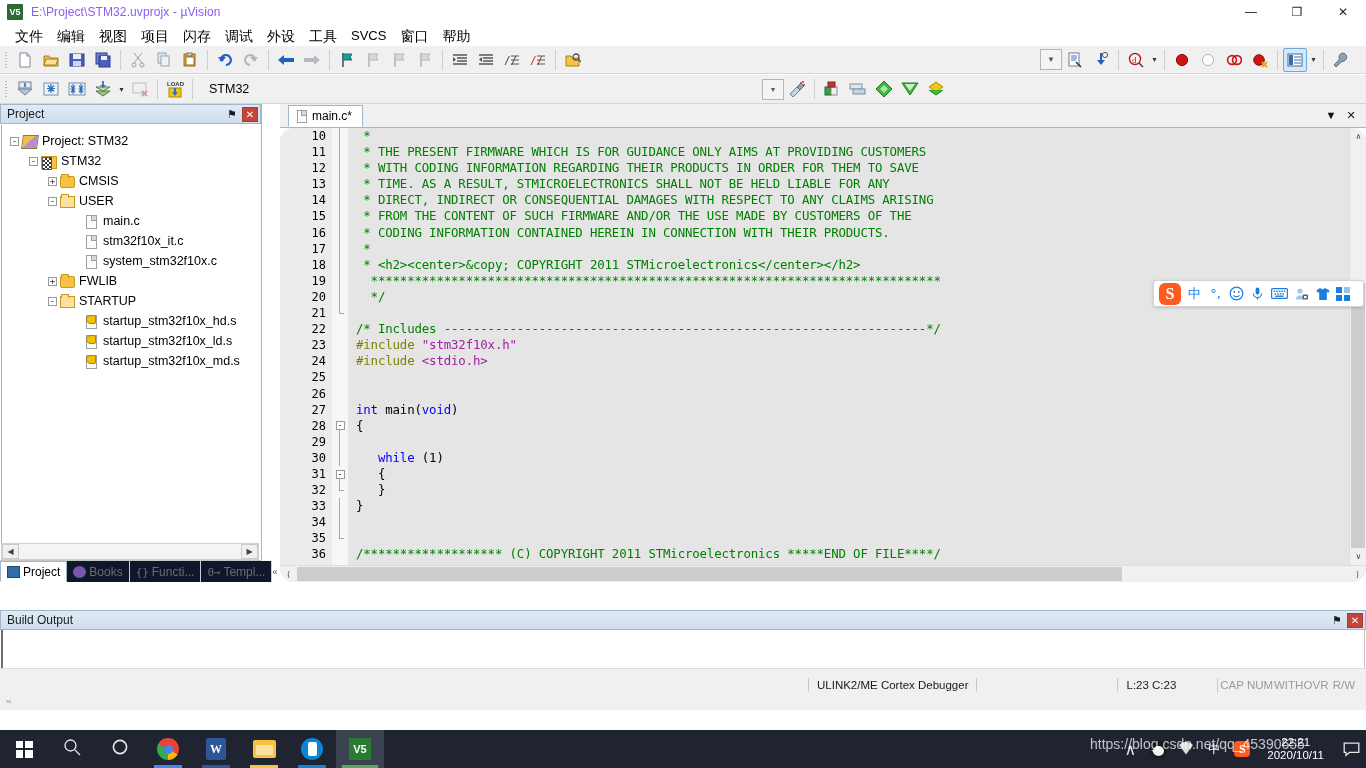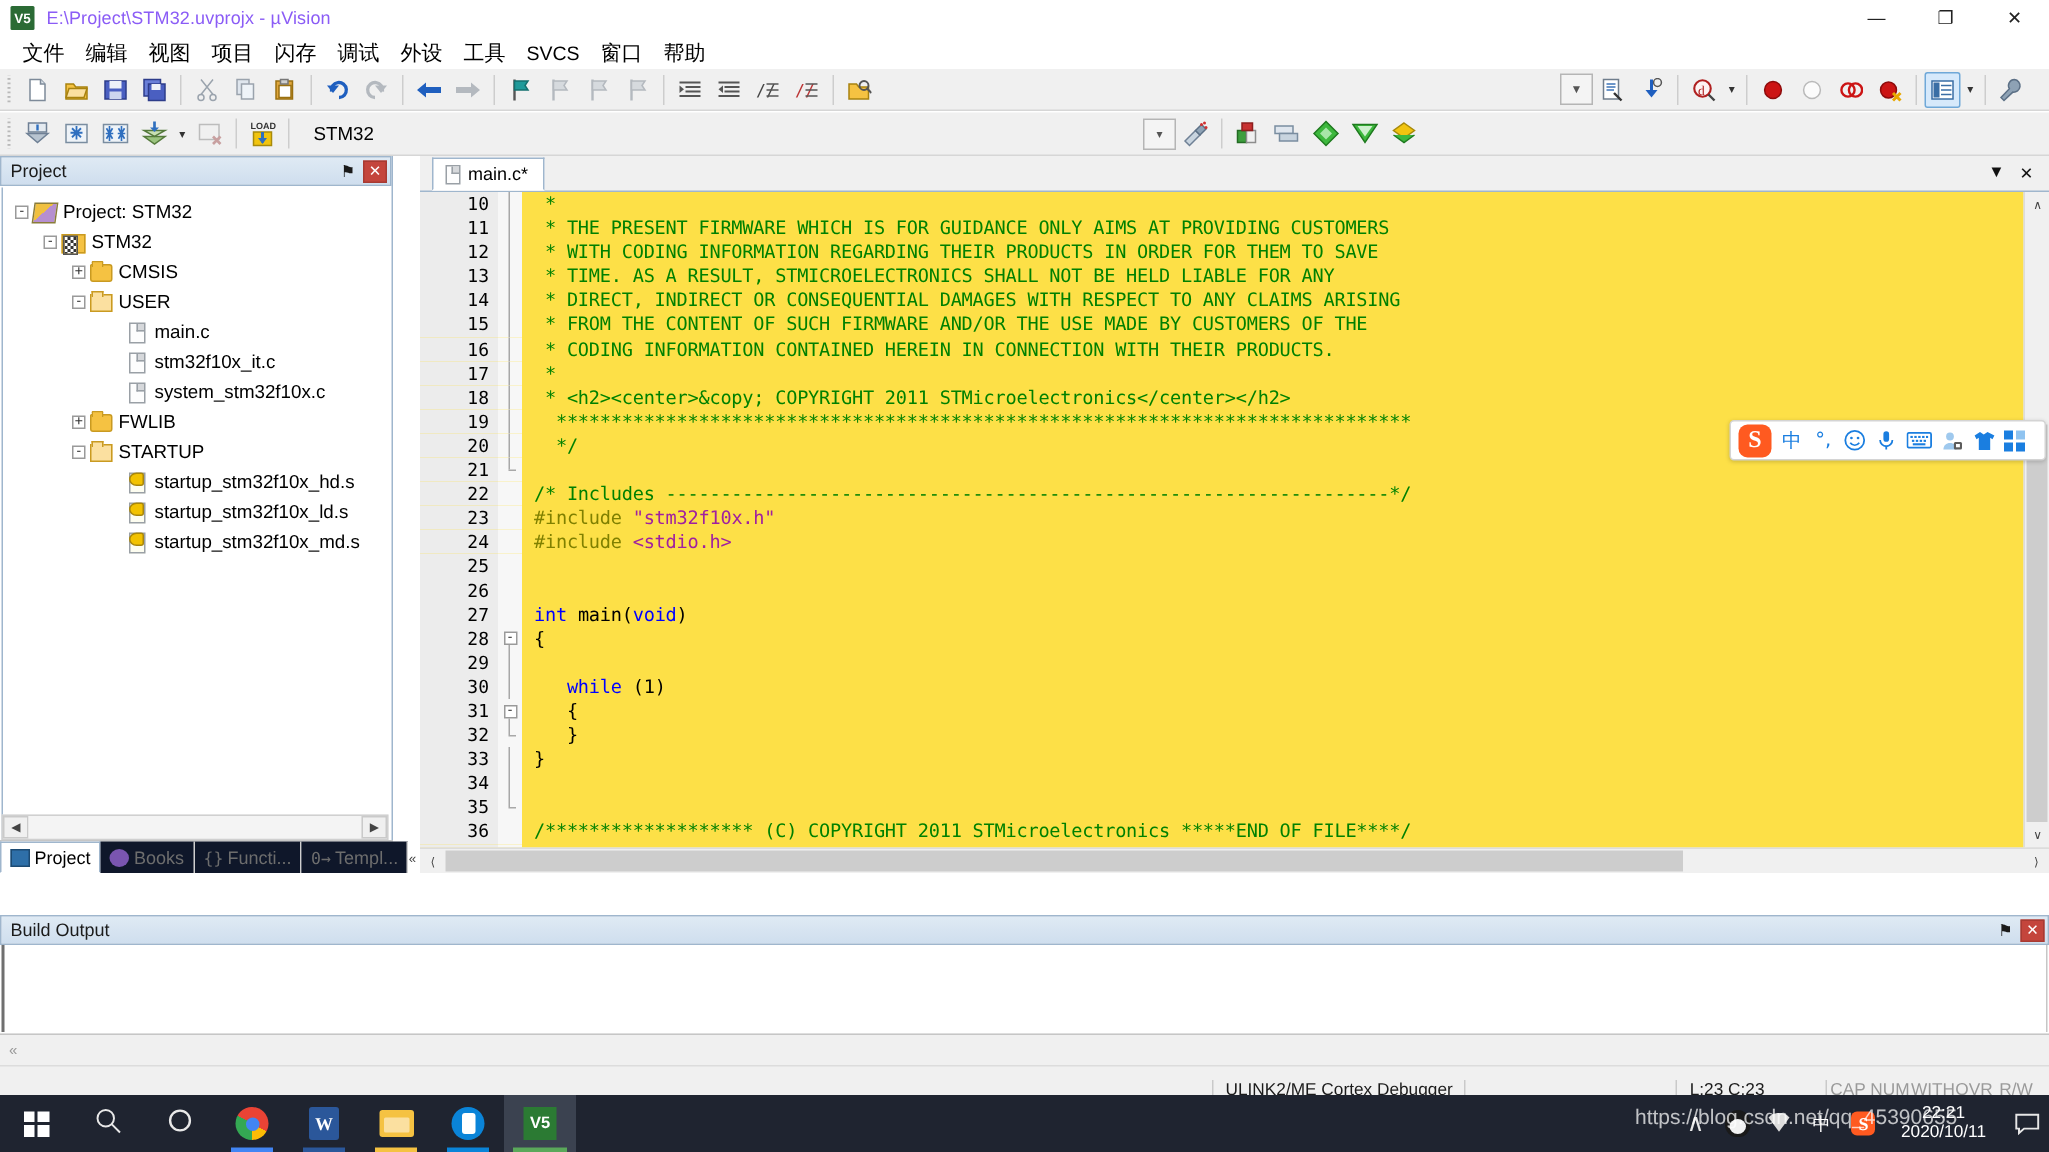--- a/index.html
+++ b/index.html
@@ -207,21 +207,21 @@
   .doc-tab .tab-ico:after {
     content: ""; position: absolute; right: 0; top: 0; width: 4px; height: 4px;
     background: #d6d8db; border-left: 1px solid #9aa0a6; border-bottom: 1px solid #9aa0a6;
   }
   .tabbar-actions { margin-left: auto; display: flex; align-items: center; gap: 6px;
     padding-right: 8px; height: 24px; }
   .tb-act { font-size: 11px; color: #111; width: 14px; text-align: center; }
 
   .code-area {
     position: absolute; left: 0; top: 24px; right: 0; bottom: 0;
-    background: #fde047; overflow: hidden;
+    background: #e5e5e5; overflow: hidden; border-radius: 14px;
   }
   .code-scroll-v {
     position: absolute; right: 0; top: 0; width: 17px; bottom: 17px;
     background: #f0f0f0; border-left: 1px solid #dcdcdc;
   }
   .vs-arrow { width: 17px; height: 17px; display: flex; align-items: center;
     justify-content: center; font-size: 8px; color: #444; background: #f0f0f0; }
   .vs-thumb { position: absolute; left: 1px; width: 14px; background: #cdcdcd; }
   .code-scroll-h {
     position: absolute; left: 0; right: 0; bottom: 0; height: 17px;
@@ -280,21 +280,21 @@
   }
   .build-tabs {
     position: absolute; left: 0; bottom: 0; width: 1366px; height: 21px;
     background: #f0f0f0; border-top: 1px solid #c6c6c6;
     display: flex; align-items: center; padding-left: 6px;
   }
   .btab-scroll { font-size: 10px; color: #9a9a9a; }
 
   
   .statusbar {
-    position: absolute; left: 0; top: 710px; width: 1366px; height: 32px;
+    position: absolute; left: 0; top: 668px; width: 1366px; height: 32px;
     background: #f0f0f0; display: flex; align-items: center;
     font-size: 11.5px; color: #1b1b1b; border-top: 1px solid #dcdcdc;
   }
   .sb-cell { height: 20px; display: flex; align-items: center; padding: 0 8px; }
   .sb-div { width: 1px; height: 14px; background: #c9c9c9; }
   .sb-flag { width: 28px; text-align: center; color: #9a9a9a; font-size: 11.5px; }
 
   
   .taskbar {
     position: absolute; left: 0; top: 730px; width: 1366px; height: 38px;

